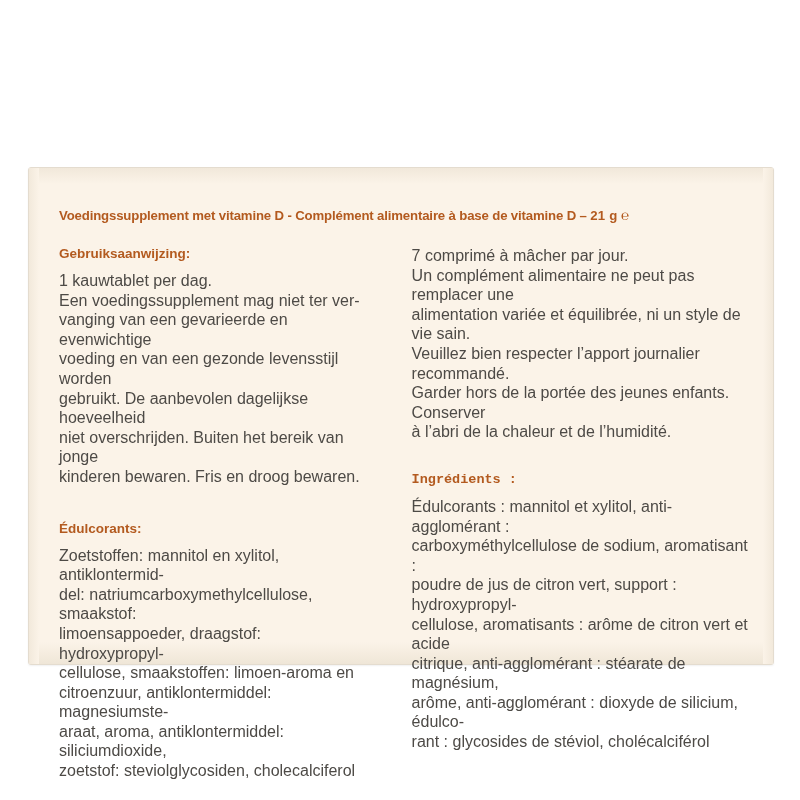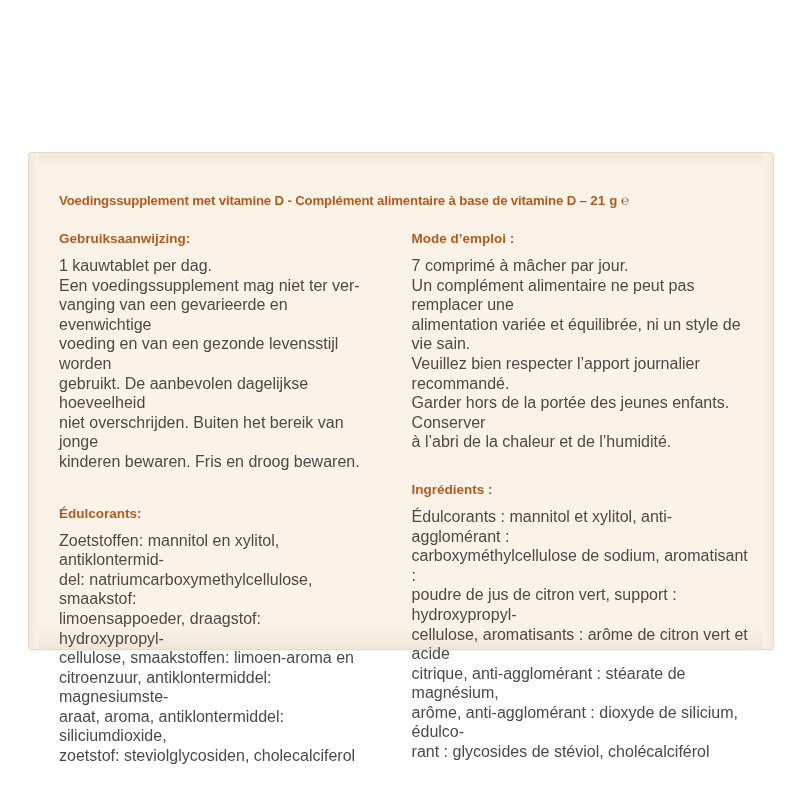--- a/index.html
+++ b/index.html
@@ -10,21 +10,21 @@
     width: 800px;
     height: 800px;
     background: #ffffff;
     font-family: "Liberation Sans", sans-serif;
     overflow: hidden;
   }
 
   #package {
     position: absolute;
     left: 28px;
-    top: 152px;
+    top: 167px;
     width: 744px;
     height: 496px;
     background: #fbf3e8;
     border: 1px solid #e4dccf;
     border-radius: 3px;
     box-shadow: 0 1px 2px rgba(0,0,0,0.06);
   }
 
   
   #package .edge-top {
@@ -93,20 +93,21 @@
     color: #b35a1f;
     font-size: 13.5px;
     font-weight: bold;
     margin: 0 0 10px 0;
   }
   .sec-title.second {
     margin-top: 34px;
   }
   .sec-title.second-fr {
     margin-top: 30px;
+    font-family: Liberation Mono, monospace;
   }
 
   .body-text {
     color: #4d4a46;
     font-size: 16px;
     line-height: 19.6px;
     margin: 0;
     white-space: pre-line;
   }
 </style>
@@ -140,21 +141,20 @@
         <p class="body-text">Zoetstoffen: mannitol en xylitol, antiklontermid-
 del: natriumcarboxymethylcellulose, smaakstof:
 limoensappoeder, draagstof: hydroxypropyl-
 cellulose, smaakstoffen: limoen-aroma en
 citroenzuur, antiklontermiddel: magnesiumste-
 araat, aroma, antiklontermiddel: siliciumdioxide,
 zoetstof: steviolglycosiden, cholecalciferol</p>
       </div>
 
       <div class="col right">
-        <h3 class="sec-title">Mode d’emploi :</h3>
         <p class="body-text">7 comprimé à mâcher par jour.
 Un complément alimentaire ne peut pas remplacer une
 alimentation variée et équilibrée, ni un style de vie sain.
 Veuillez bien respecter l’apport journalier recommandé.
 Garder hors de la portée des jeunes enfants. Conserver
 à l’abri de la chaleur et de l’humidité.</p>
         <h3 class="sec-title second-fr">Ingrédients :</h3>
         <p class="body-text">Édulcorants : mannitol et xylitol, anti-agglomérant :
 carboxyméthylcellulose de sodium, aromatisant :
 poudre de jus de citron vert, support : hydroxypropyl-

